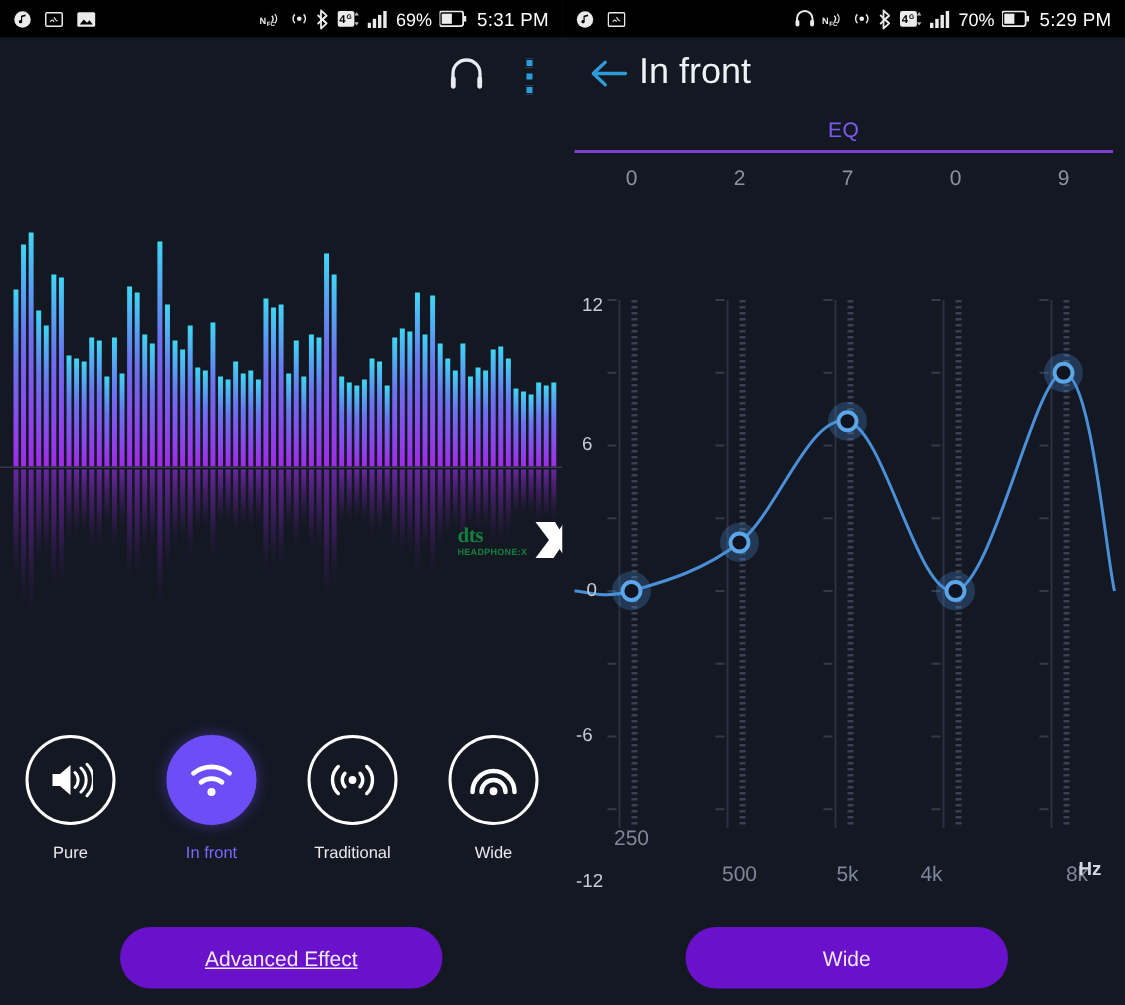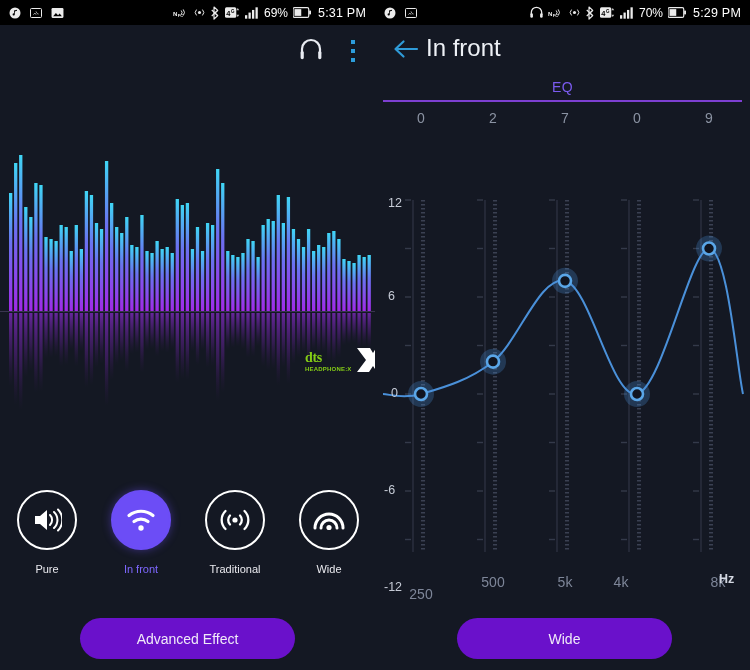--- a/index.html
+++ b/index.html
@@ -37,21 +37,21 @@
   .dots-menu { position: absolute; left: 350px; top: 14px; display: flex; flex-direction: column; gap: 3px; }
   .dots-menu i { display: block; width: 6px; height: 6px; background: #2d9cdb; border: 1px solid #0e1a24; }
 
   
   .spectrum-wrap { position: absolute; left: 0; top: 48px; width: 375px; height: 405px; overflow: hidden; }
   .spectrum { position: absolute; left: 8px; top: 0; width: 367px; height: 405px; }
   .baseline { position: absolute; left: 0; top: 238px; width: 375px; height: 1px; background: #3a3550; }
   .dts-logo {
     position: absolute; left: 305px; top: 274px;
     display: flex; align-items: center; gap: 4px;
-    color: #84cc16; pointer-events: none;
+    color: #15803d; pointer-events: none;
   }
   .dts-text { line-height: 1; }
   .dts-text .d1 { font-family: "Liberation Serif", serif; font-weight: bold; font-size: 14px; letter-spacing: -.3px; }
   .dts-text .d2 { font-size: 6px; font-weight: bold; letter-spacing: .2px; display: block; margin-top: 1px; }
 
   
   .modes { position: absolute; top: 465px; left: 0; width: 375px; height: 115px; }
   .mode { position: absolute; width: 62px; text-align: center; }
   .mode .circle {
     width: 60px; height: 60px; border-radius: 50%;
@@ -81,21 +81,21 @@
   .freq { position: absolute; font-size: 14px; color: #7e8699; transform: translateX(-50%); }
   .hzlab { position: absolute; font-size: 12.5px; color: #d4d8e2; font-weight: bold; }
 
   
   .btn {
     position: absolute; height: 41px; border-radius: 21px;
     background: #6a11cb; color: #f0eaf8; border: none;
     display: flex; align-items: center; justify-content: center;
     font-size: 14px; font-family: "Liberation Sans", sans-serif; cursor: pointer;
   }
-  .btn-adv   { left: 80px;  top: 618px; width: 215px; }
+  .btn-adv   { left: 80px;  top: 618px; width: 215px; text-decoration: underline; }
   .btn-reset { left: 457px; top: 618px; width: 215px; }
 </style>
 </head>
 <body>
 
 <div class="screen">
 
   <div class="statusbar sb-left">
     <div class="sb-icons-left">
       <span class="sb-ico">
@@ -574,21 +574,21 @@
           </g>
       </svg>
       <div id="y-labels">
           <div class="ylab" style="left: 13px; top: 86px;">12</div>
           <div class="ylab" style="left: 13px; top: 179px;">6</div>
           <div class="ylab" style="left: 16px; top: 276px;">0</div>
           <div class="ylab" style="left: 9px; top: 373px;">-6</div>
           <div class="ylab" style="left: 9px; top: 470px;">-12</div>
         </div>
       <div id="freq-labels">
-          <div class="freq" style="left: 46px; top: 476px;">250</div>
+          <div class="freq" style="left: 46px; top: 440px;">250</div>
           <div class="freq" style="left: 118px; top: 464px;">500</div>
           <div class="freq" style="left: 190px; top: 464px;">5k</div>
           <div class="freq" style="left: 246px; top: 464px; text-align: center;">4k</div>
           <div class="freq" style="left: 334px; top: 464px; padding-left: 18px;">8k</div>
         </div>
       <div class="hzlab" style="left:344px; top:462px;">Hz</div>
     </div>
   </div>
 
   <button class="btn btn-adv">Advanced Effect</button>

